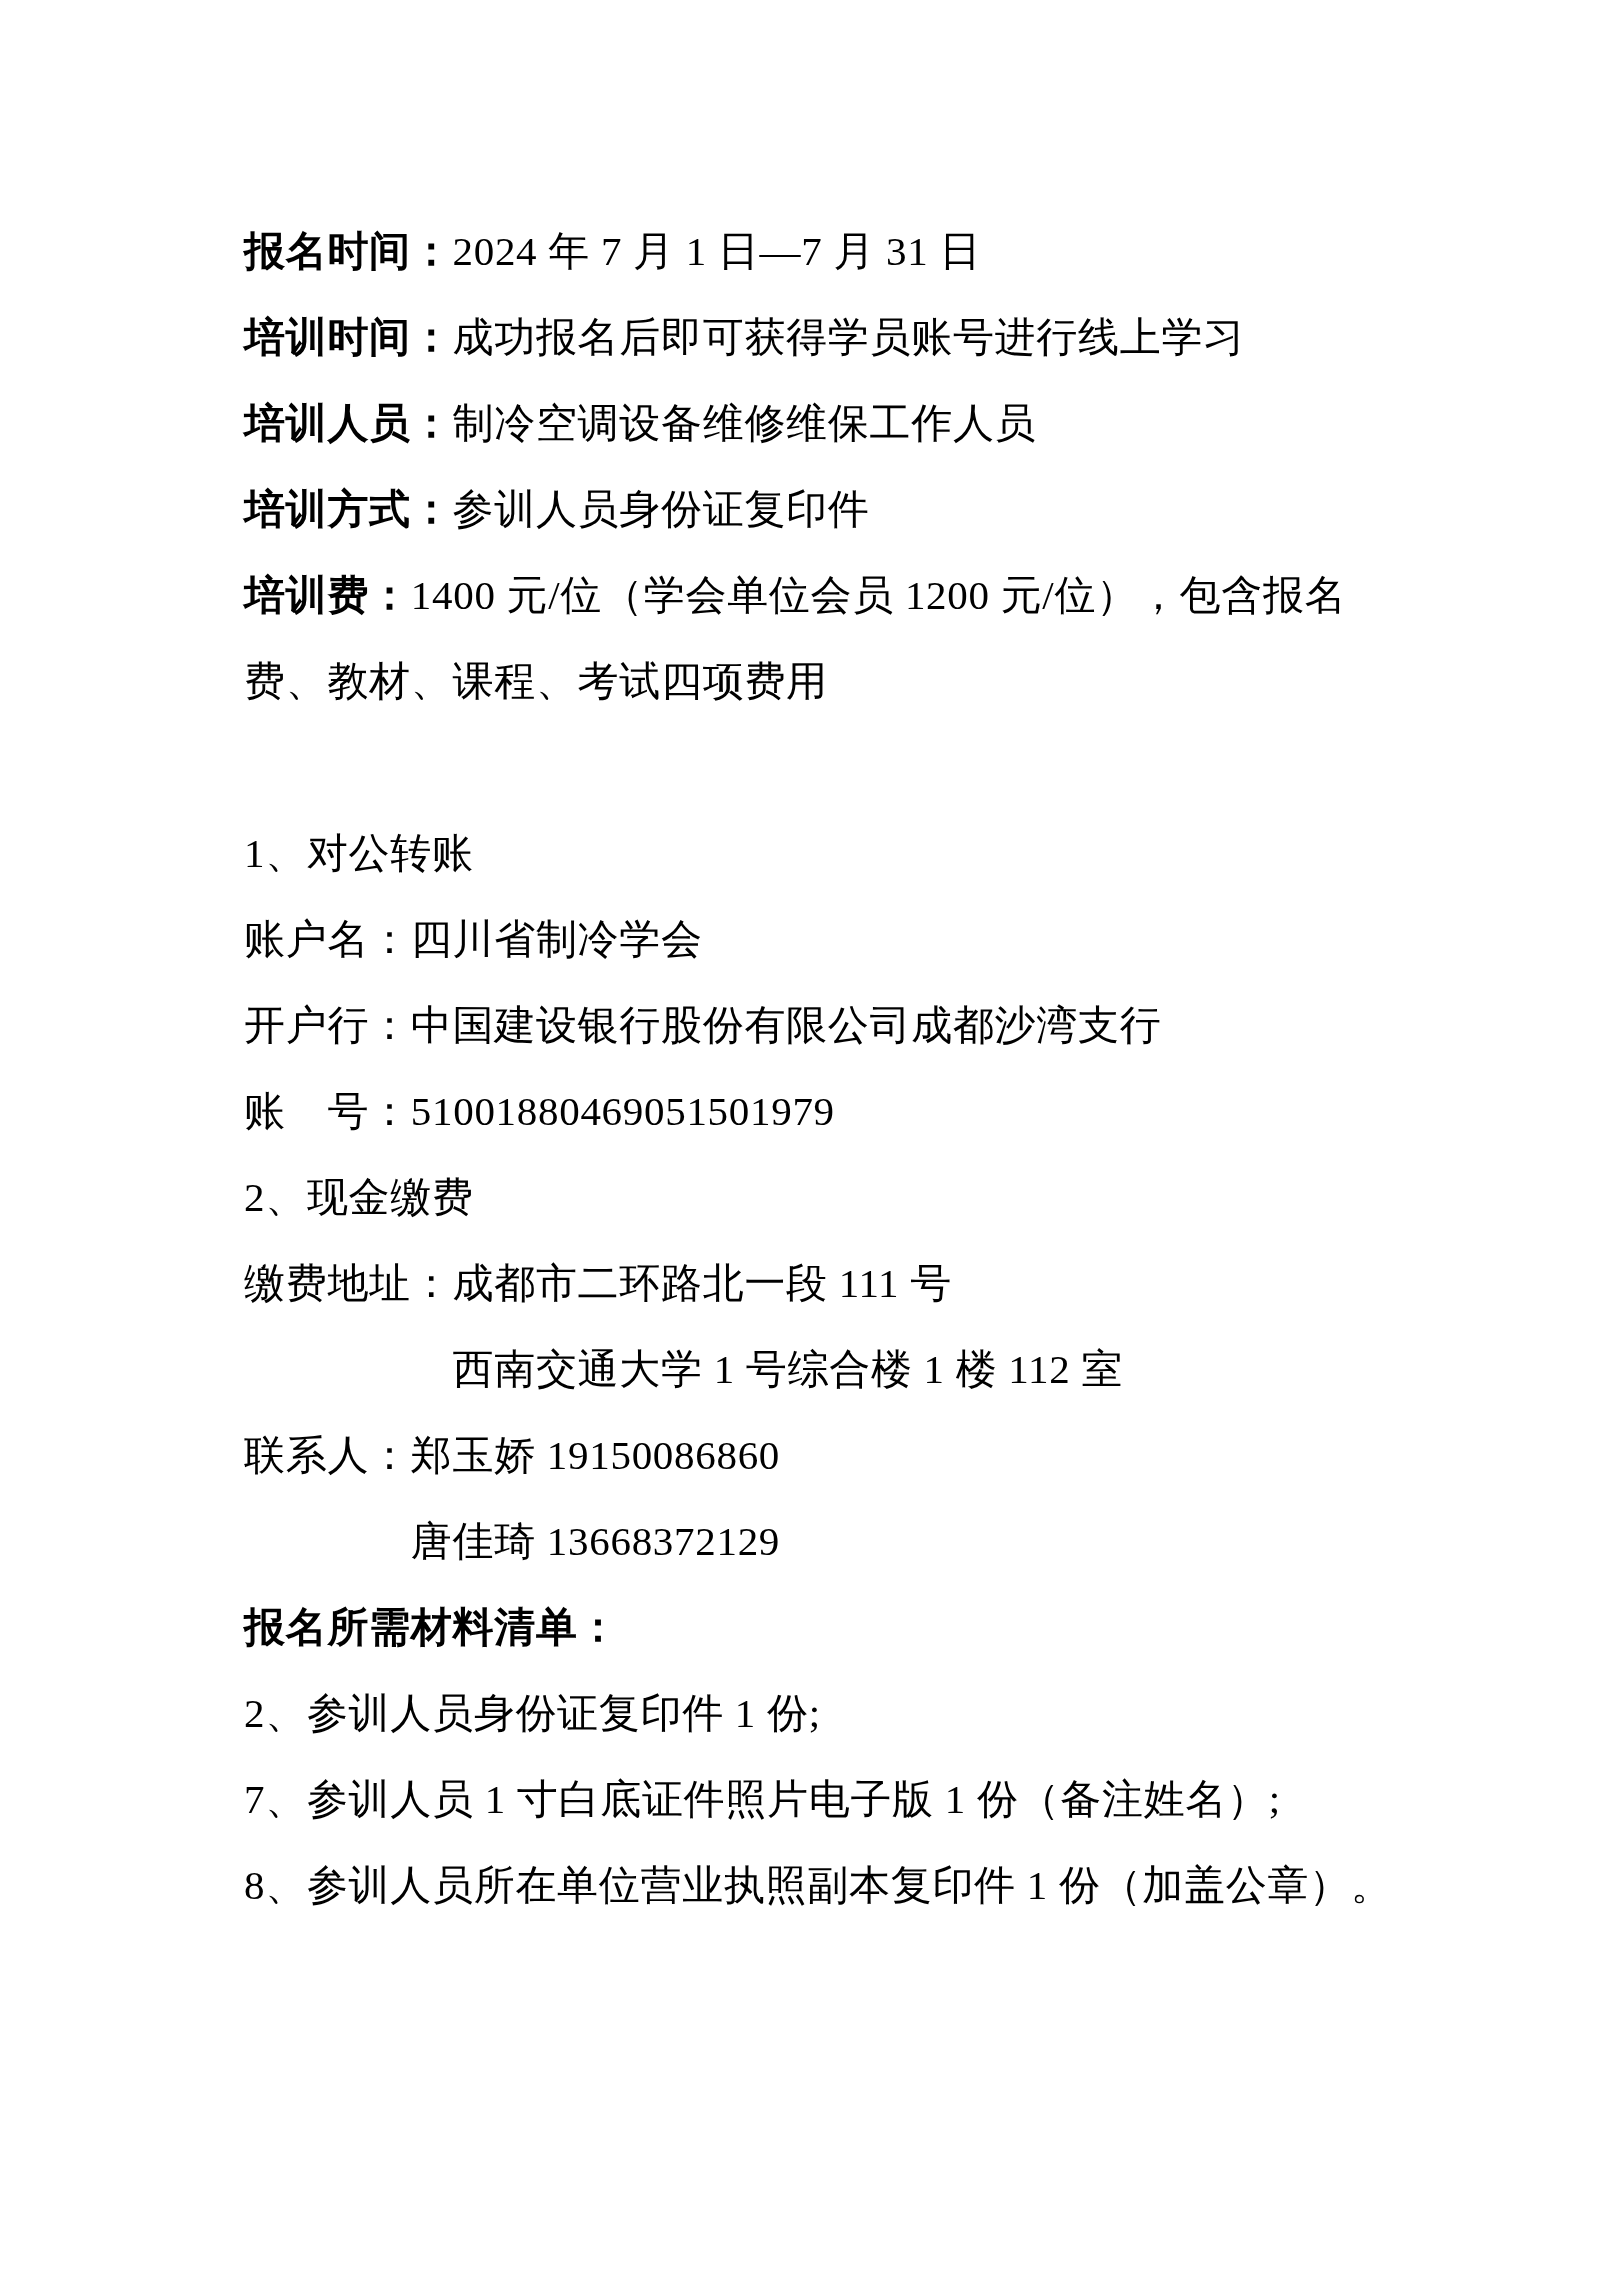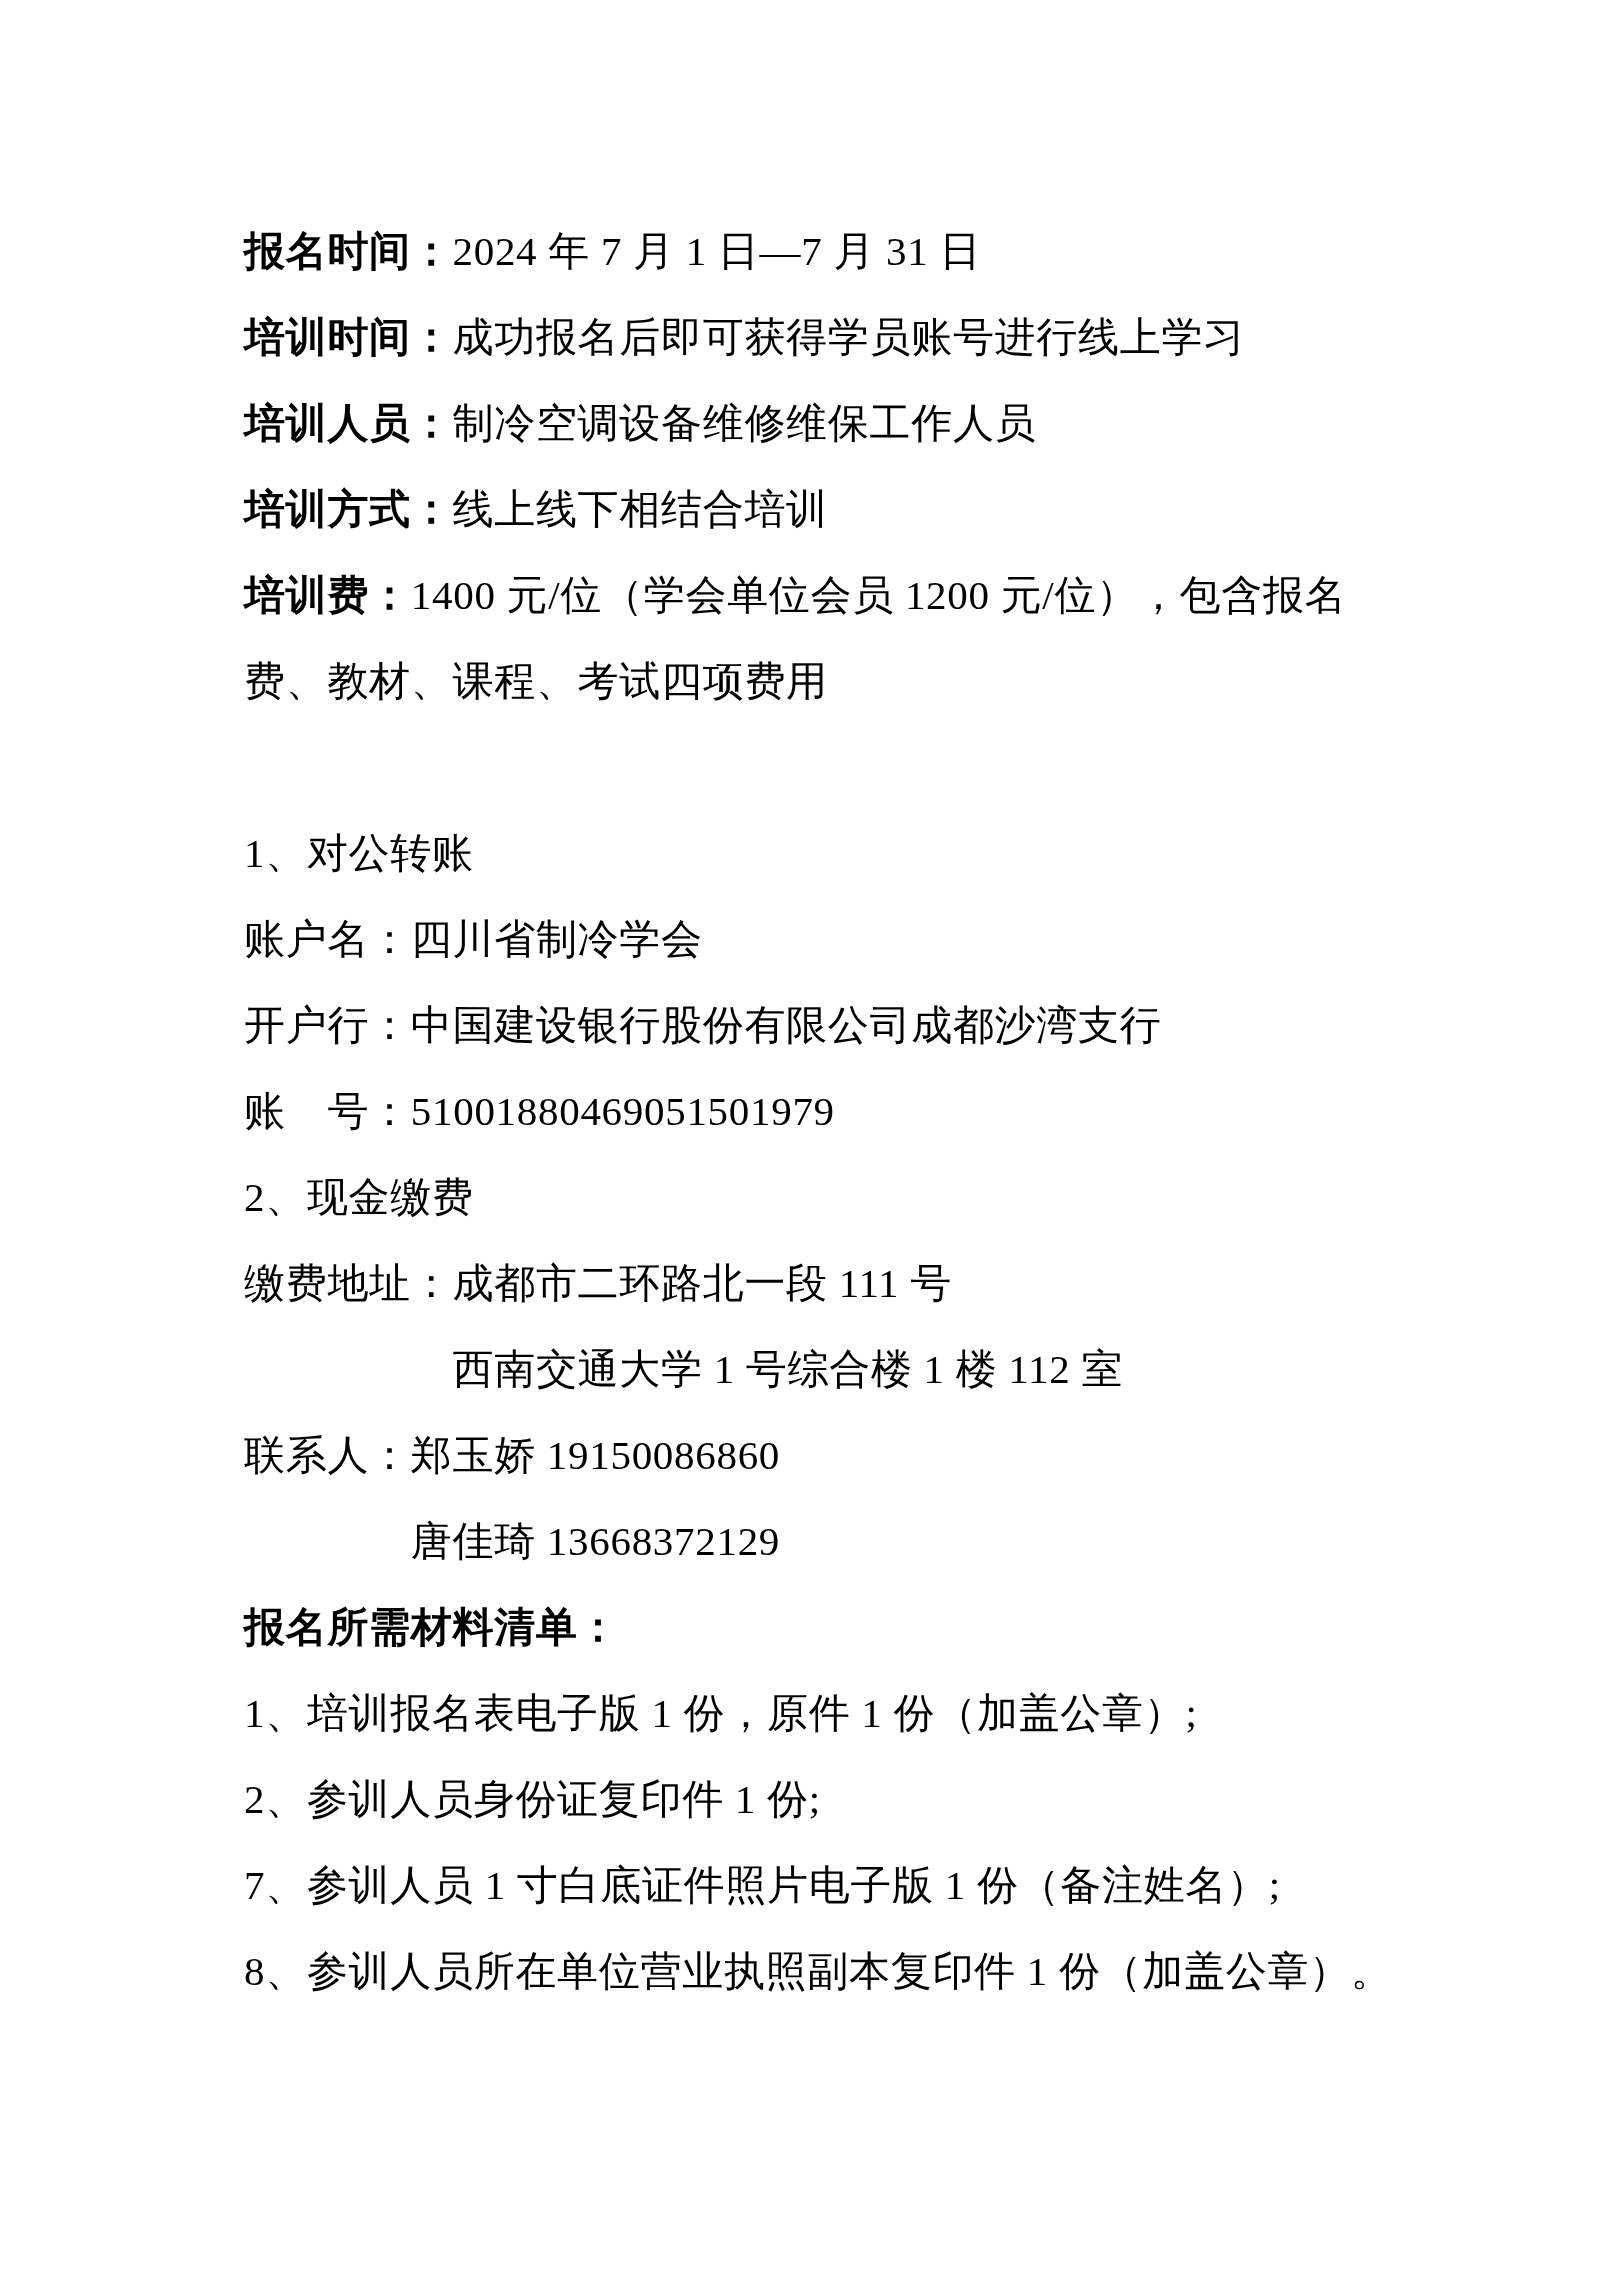--- a/index.html
+++ b/index.html
@@ -33,33 +33,32 @@
   .seg.bold { font-weight: 700; text-align: right; }
 </style>
 </head>
 <body>
 
 <div class="page" style="background: rgb(255, 255, 255); color: rgb(0, 0, 0);">
   <div class="content">
       <div class="line"><span class="seg bold">报名时间：</span><span class="seg">2024 年 7 月 1 日—7 月 31 日</span></div>
       <div class="line"><span class="seg bold">培训时间：</span><span class="seg">成功报名后即可获得学员账号进行线上学习</span></div>
       <div class="line"><span class="seg bold">培训人员：</span><span class="seg">制冷空调设备维修维保工作人员</span></div>
-      <div class="line"><span class="seg bold">培训方式：</span><span class="seg">线上线下相结合培训</span></div>
+      <div class="line"><span class="seg bold">培训方式：</span><span class="seg">参训人员身份证复印件</span></div>
       <div class="line"><span class="seg bold">培训费：</span><span class="seg">1400 元/位（学会单位会员 1200 元/位），包含报名</span></div>
       <div class="line"><span class="seg">费、教材、课程、考试四项费用</span></div>
       <div class="line"></div>
       <div class="line"><span class="seg">1、对公转账</span></div>
       <div class="line"><span class="seg">账户名：四川省制冷学会</span></div>
       <div class="line"><span class="seg">开户行：中国建设银行股份有限公司成都沙湾支行</span></div>
       <div class="line"><span class="seg">账　号：51001880469051501979</span></div>
       <div class="line"><span class="seg">2、现金缴费</span></div>
       <div class="line"><span class="seg">缴费地址：成都市二环路北一段 111 号</span></div>
       <div class="line"><span class="seg">　　　　　西南交通大学 1 号综合楼 1 楼 112 室</span></div>
       <div class="line"><span class="seg">联系人：郑玉娇 19150086860</span></div>
       <div class="line"><span class="seg">　　　　唐佳琦 13668372129</span></div>
       <div class="line"><span class="seg bold">报名所需材料清单：</span></div>
-      <div class="line"><span class="seg">1、培训报名表电子版 1 份，原件 1 份（加盖公章）;</span></div>
       <div class="line"><span class="seg">2、参训人员身份证复印件 1 份;</span></div>
       <div class="line"><span class="seg">7、参训人员 1 寸白底证件照片电子版 1 份（备注姓名）;</span></div>
       <div class="line"><span class="seg">8、参训人员所在单位营业执照副本复印件 1 份（加盖公章）。</span></div>
     </div>
 </div>
 
 
 </body></html>

